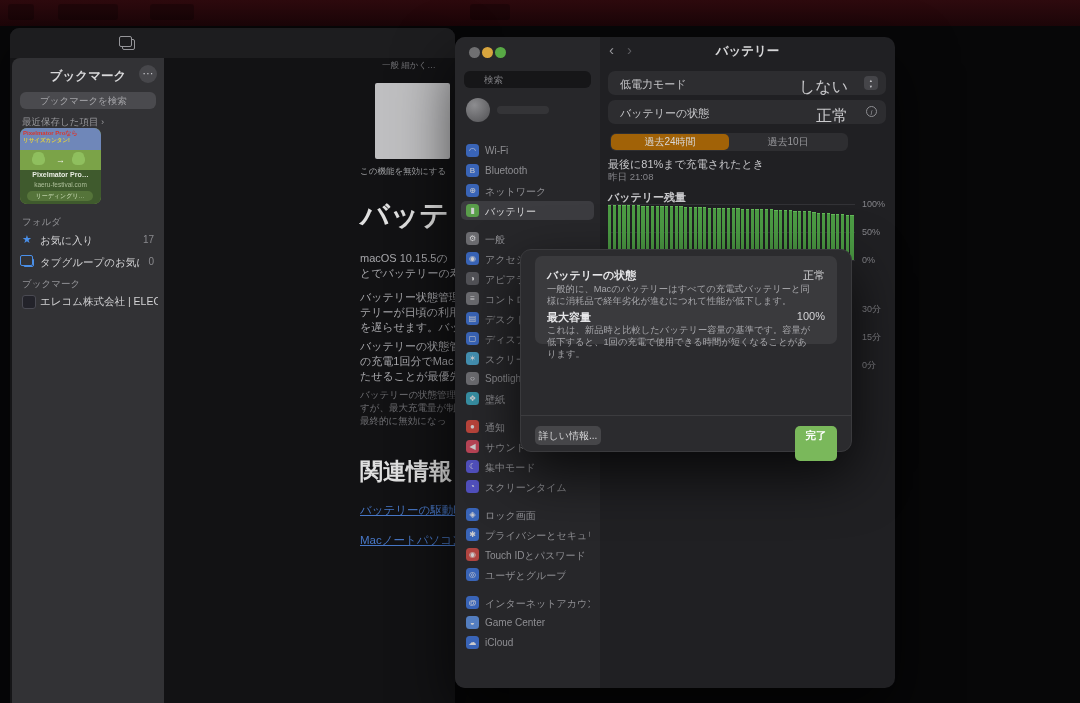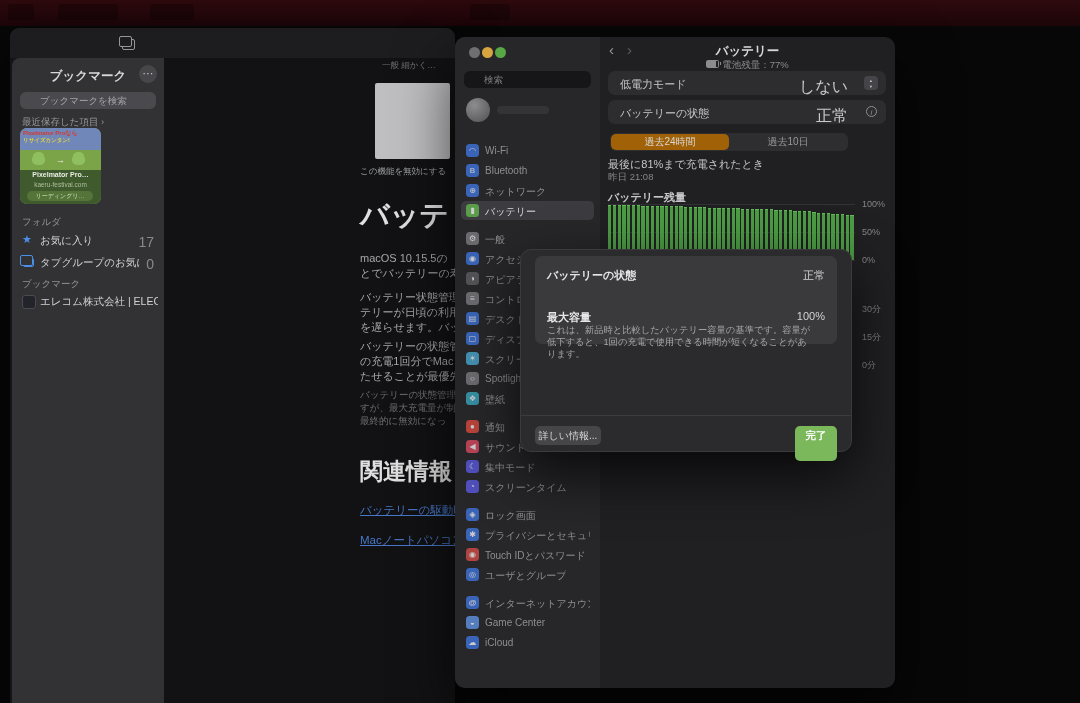--- a/index.html
+++ b/index.html
@@ -32,21 +32,21 @@
   .c1pill{left:7px;top:21px;width:66px;height:10px;background:#55743a;border-radius:5px;font-size:6px;color:#cfe0bb;text-align:center;line-height:10px;white-space:nowrap;overflow:hidden;}
   .card2{left:93px;width:59px;background:#e9e9ea;}
   .c2logo{left:6px;top:6px;font-size:13px;font-weight:bold;color:#bf0000;white-space:nowrap;}
   .c2div{left:0;top:40px;width:59px;height:1px;background:#d2d2d4;}
   .c2name{left:5px;top:44px;font-size:7px;font-weight:bold;color:#3a3a3c;white-space:nowrap;}
   .c2dom{left:5px;top:54px;font-size:6.5px;color:#8a8a8e;white-space:nowrap;}
   .c2pill{left:5px;top:64px;width:26px;height:8px;background:#dfe7f2;border-radius:4px;}
   .seclabel{left:10px;font-size:9.5px;color:#909094;}
   .bmrow{left:4px;width:144px;height:20px;border-radius:5px;}
   .bmrow .lbl{position:absolute;left:24px;top:4px;font-size:10.5px;color:#d2d2d4;white-space:nowrap;max-width:100px;overflow:hidden;}
-  .bmrow .cnt{position:absolute;right:6px;top:4px;font-size:14px;color:#8a8a8e;text-align:center;}
+  .bmrow .cnt{position:absolute;right:6px;top:4px;font-size:10px;color:#8a8a8e;text-align:center;}
   .star{left:6px;top:3px;font-size:11px;color:#4a8fe8;}
   .dblblue{border-color:#4a8fe8;}
   .dblblue::before{border-color:#4a8fe8;background:#323235;}
   .favicon{left:6px;top:4px;width:12px;height:12px;border-radius:3px;background:#23232a;border:1px solid #4a4a52;}
   .scontent{left:154px;top:30px;width:291px;height:645px;background:#121214;overflow:hidden;}
   .minitabs{left:218px;top:2px;font-size:8.5px;color:#737377;white-space:nowrap;}
   .artimg{left:211px;top:25px;width:75px;height:76px;background:#bfbfc1;border-radius:2px;}
   .caption{left:196px;top:108px;font-size:8.5px;color:#9fa0a3;white-space:nowrap;}
   .h1{left:196px;top:138px;font-size:29px;font-weight:bold;color:#e0e0e0;white-space:nowrap;}
   .para{left:196px;width:96px;font-size:11px;line-height:15px;color:#a8a8ac;white-space:pre;overflow:hidden;}
@@ -285,21 +285,20 @@
             <span class="sic" style="background: rgb(61, 111, 208);">☁</span>
             <span class="slb">iCloud</span>
           </div>
         </div>
     </div>
 
     <div class="abs smain">
       <span class="abs navchev" style="left:9px;">‹</span>
       <span class="abs navchev" style="left:27px;color:#5e5e62;">›</span>
       <div class="abs mtitle">バッテリー</div>
-      <div class="abs msub"><span class="battglyph"></span><span>電池残量：77%</span></div>
 
       <div class="abs mcard" style="top:34px;">
         <span class="lbl">低電力モード</span>
         <span class="val">しない</span>
         <span class="stepper">▴<br>▾</span>
       </div>
       <div class="abs mcard" style="top:63px;">
         <span class="lbl">バッテリーの状態</span>
         <span class="val">正常</span>
         <span class="infoi">i</span>
@@ -381,20 +380,21 @@
           <span class="ytick" style="top: 294px;">15分</span>
           <span class="ytick" style="top: 322px;">0分</span>
         </div>
     </div>
   </div>
 
   <div class="abs modal">
     <div class="abs dcard" style="top:6px;height:88px;">
       <span class="dtitle" style="top:12px;">バッテリーの状態</span>
       <span class="dval" style="top:12px;">正常</span>
+      <div class="ddesc" style="top:27px;">一般的に、Macのバッテリーはすべての充電式バッテリーと同様に消耗品で経年劣化が進むにつれて性能が低下します。</div>
       <span class="dtitle" style="top:54px;">最大容量</span>
       <span class="dval" style="top:54px;">100%</span>
       <div class="ddesc" style="top:68px;">これは、新品時と比較したバッテリー容量の基準です。容量が低下すると、1回の充電で使用できる時間が短くなることがあります。</div>
     </div>
     <div class="abs ddiv"></div>
     <div class="abs btn-more">詳しい情報...</div>
     <div class="abs btn-done">完了</div>
   </div>
 
 </div>

